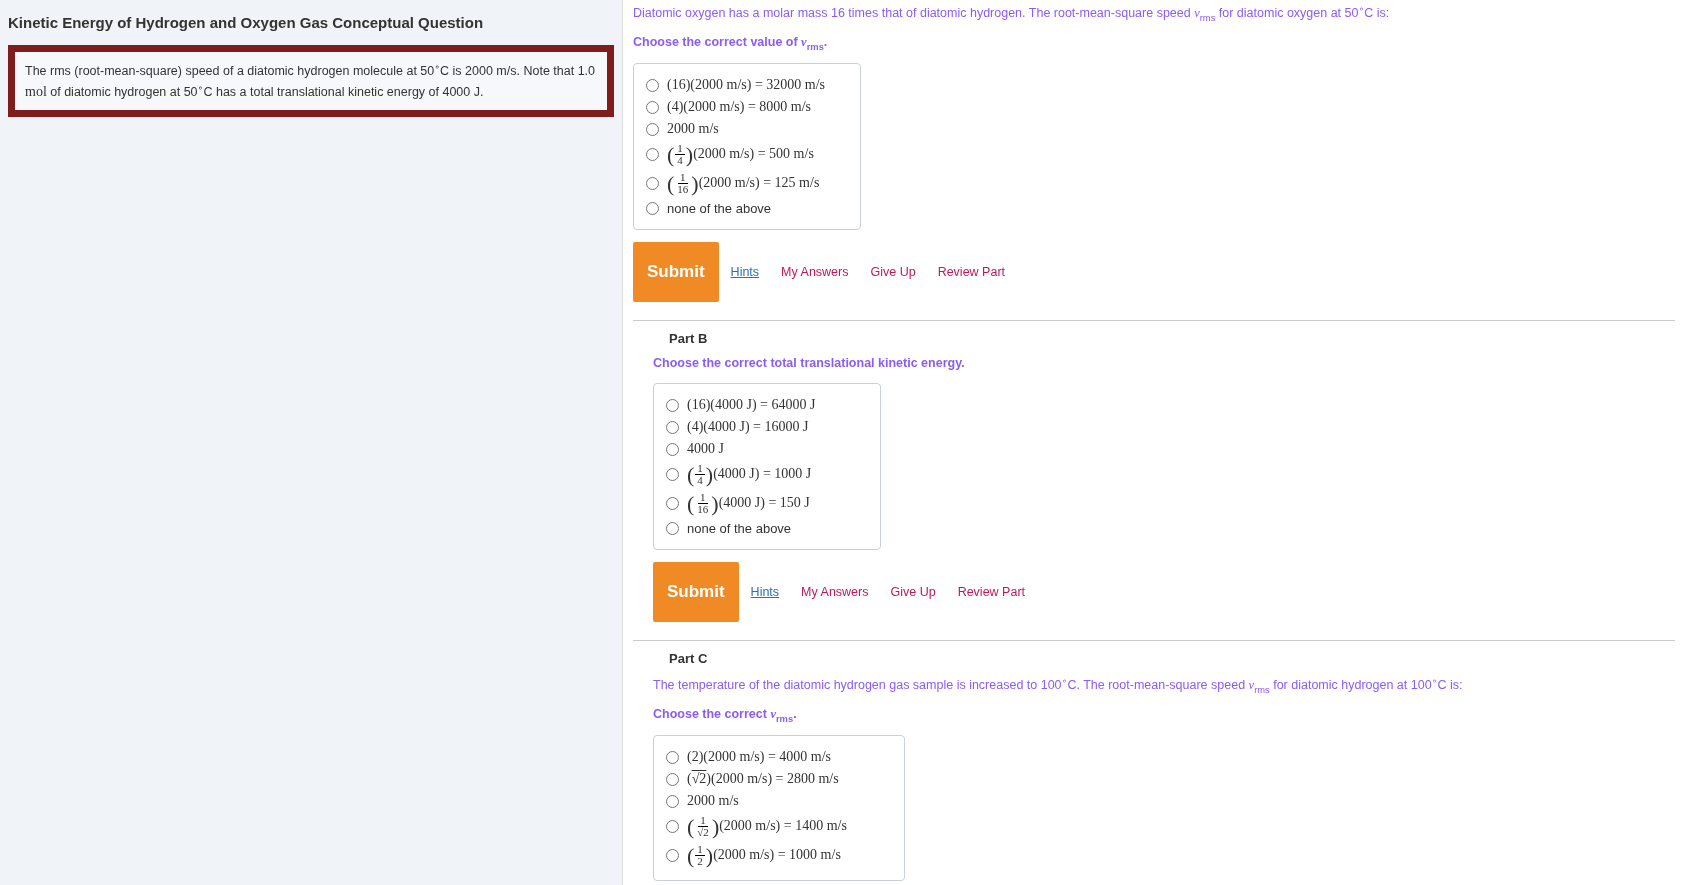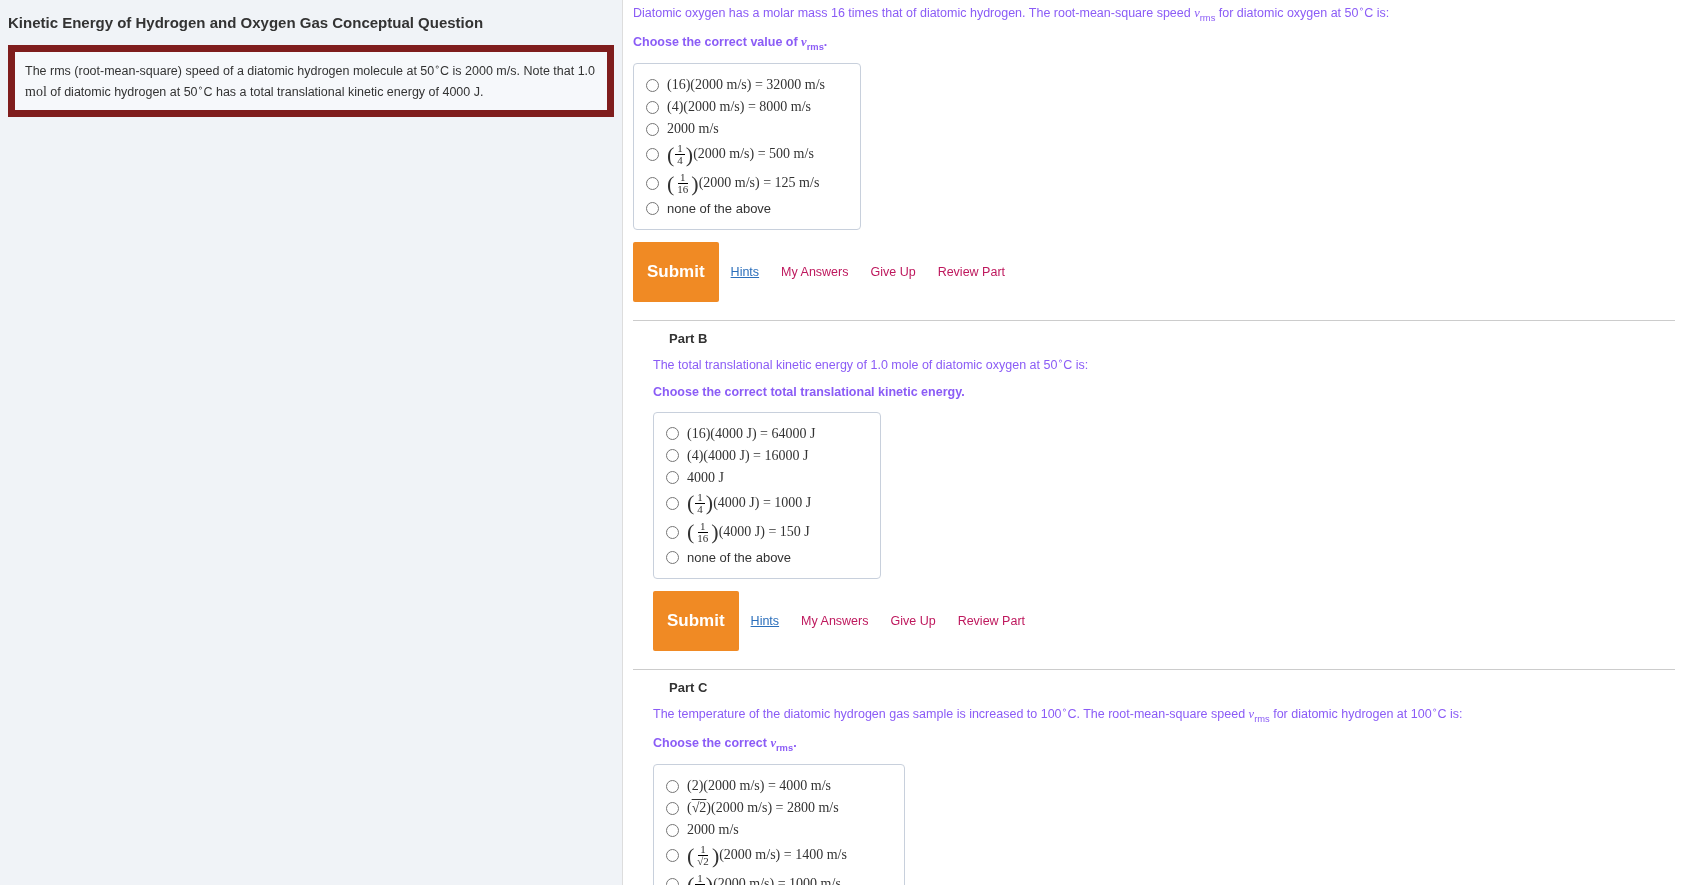--- a/index.html
+++ b/index.html
@@ -179,23 +179,20 @@
     <span class="link">Hints</span>
     <span class="muted-link">My Answers</span>
     <span class="muted-link">Give Up</span>
     <span class="muted-link">Review Part</span>
   </div>
 
   <hr class="sep">
 
   <div class="part-label">Part B</div>
   <div style="padding-left:20px;">
-    <div class="prompt-text">
-      The total translational kinetic energy of 1.0 mole of diatomic oxygen at 50<span class="deg">∘</span>C is:
-    </div>
     <div class="prompt-text prompt-bold">Choose the correct total translational kinetic energy.</div>
 
     <div class="choice-box">
       <div class="choice-row">
         <input type="radio" name="b" style="">
         <span class="math">(16)(4000 J) = 64000 J</span>
       </div>
       <div class="choice-row">
         <input type="radio" name="b" style="">
         <span class="math">(4)(4000 J) = 16000 J</span>

